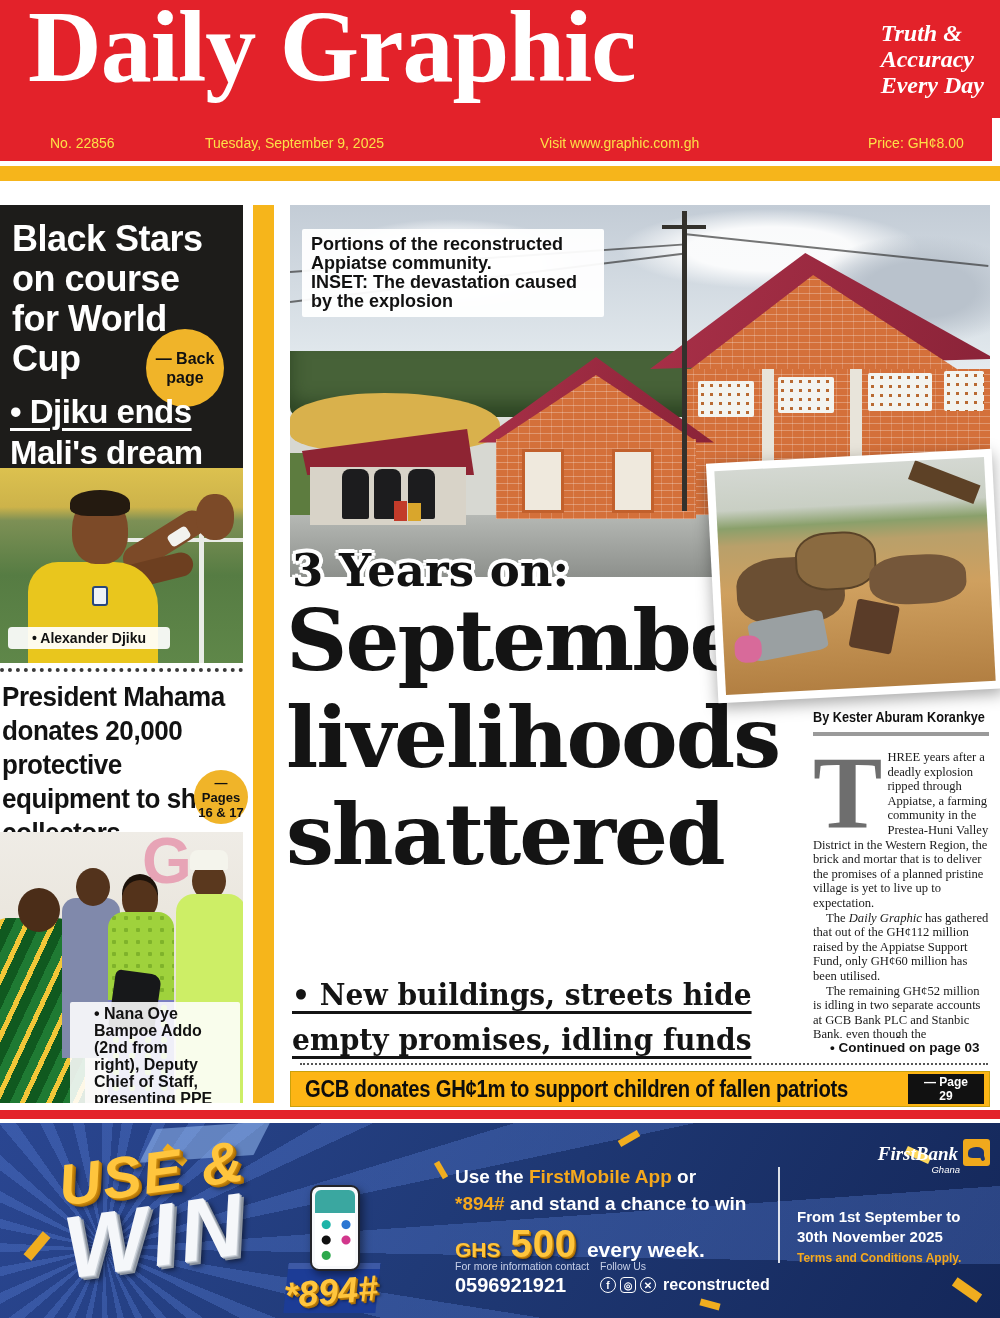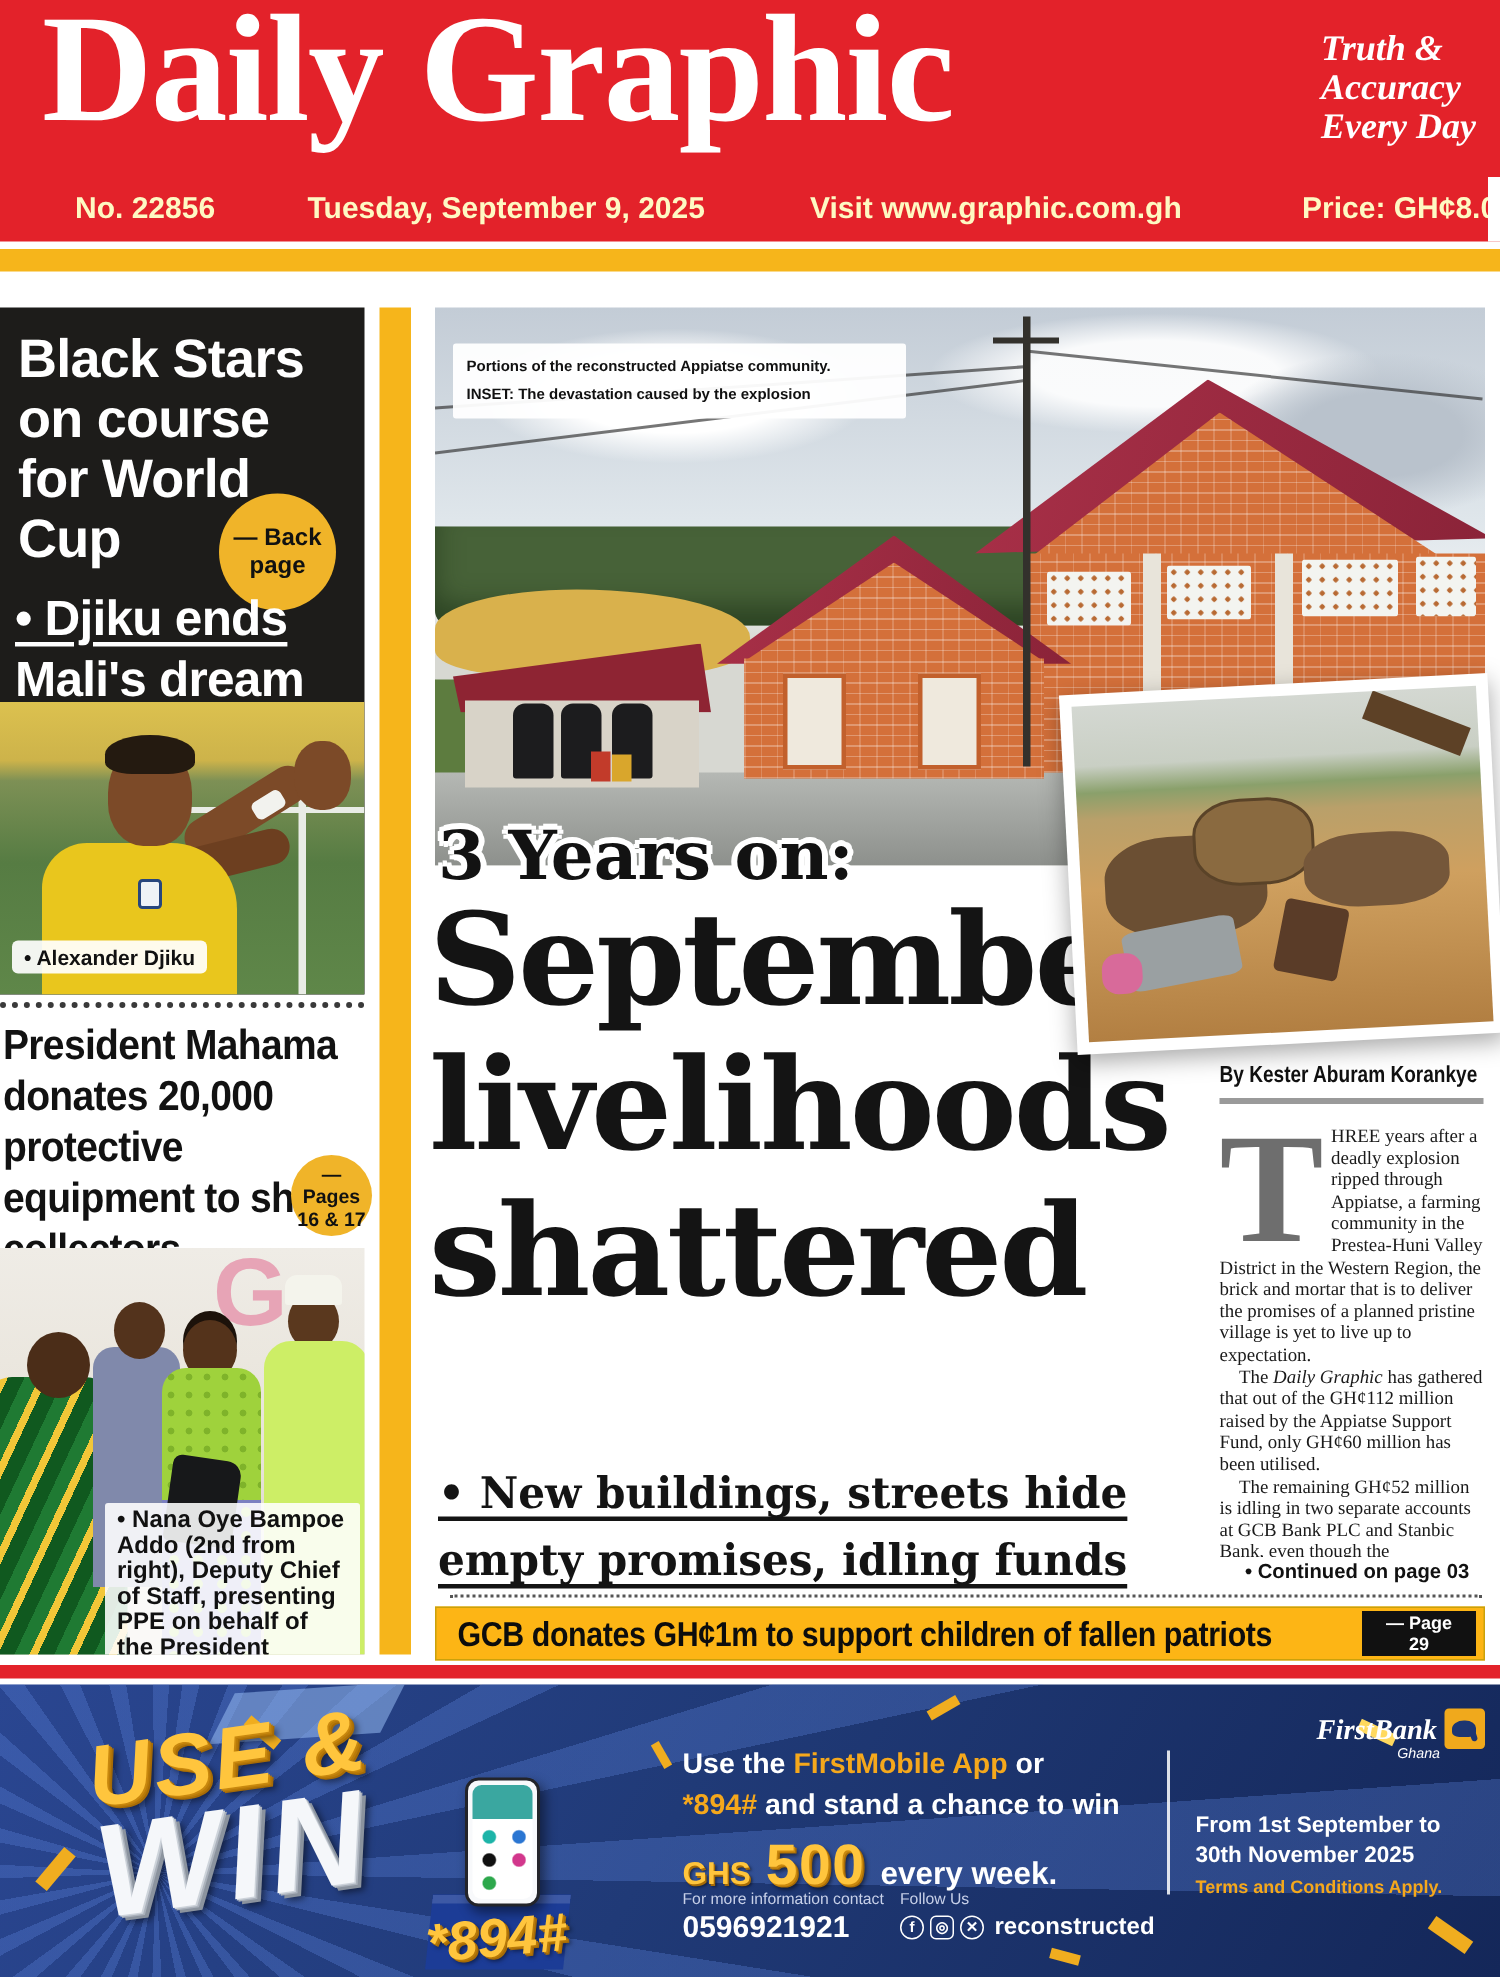--- a/index.html
+++ b/index.html
@@ -3,21 +3,21 @@
 <meta charset="utf-8">
 <style>
   * { margin:0; padding:0; box-sizing:border-box; }
   body { background:#555; font-family:"Liberation Sans", sans-serif; }
   .page { position:relative; width:1000px; height:1318px; background:#fff; margin:0 auto; overflow:hidden; }
 
   
   .masthead { position:absolute; left:0; top:0; width:1000px; height:161px; background:#e3222a; }
   .mast-title { position:absolute; left:28px; top:-12px; color:#fff; font-family:"Liberation Serif", serif; font-weight:bold; font-size:102px; letter-spacing:-1px; white-space:nowrap; }
   .mast-slogan { position:absolute; right:16px; top:20px; color:#fff; font-family:"Liberation Serif", serif; font-weight:bold; font-style:italic; font-size:24px; line-height:26px; text-align:left; }
-  .mast-info { position:absolute; bottom:10px; color:#fef9c3; font-size:20px; font-weight:bold; white-space:nowrap; }
+  .mast-info { position:absolute; bottom:10px; color:#fde047; font-size:14px; font-weight:normal; white-space:nowrap; }
   .mi-no { left:50px; } .mi-date { left:205px; } .mi-web { left:540px;margin-top:16px; } .mi-price { left:868px; }
   .barcode { position:absolute; right:0; top:118px; width:8px; height:43px; background:#fff; }
   .gold-stripe { position:absolute; left:0; top:166px; width:1000px; height:15px; background:#f6b51b; }
 
   
   .story1-box { position:absolute; left:0; top:205px; width:243px; height:458px; background:#1d1c1a; overflow:hidden; }
   .s1-headline { position:absolute; left:12px; top:14px; width:222px; color:#fff; font-weight:bold; font-size:36px; line-height:40px; letter-spacing:-0.5px; }
   .badge { background:#f0b429; border-radius:50%; color:#111; font-weight:bold; display:flex; flex-direction:column; align-items:center; justify-content:center; text-align:center; }
   .s1-badge { position:absolute; left:146px; top:124px; width:78px; height:78px; font-size:16px; line-height:19px; }
   .s2-badge { position:absolute; left:194px; top:770px; width:54px; height:54px; font-size:13px; line-height:15px; z-index:5; }
@@ -29,21 +29,21 @@
   .goal-v { position:absolute; left:82%; top:28%; width:5px; height:72%; background:#e9ece6; }
   .goal-h { position:absolute; left:52%; top:36%; width:48%; height:4px; background:#e9ece6; }
   .dj-torso { position:absolute; left:28px; bottom:-4px; width:130px; height:105px; background:#e9c61d; border-radius:30px 44px 0 0; }
   .dj-head { position:absolute; left:72px; top:28px; width:56px; height:68px; background:#7c4a28; border-radius:48% 48% 42% 42%; }
   .dj-hair { position:absolute; left:70px; top:22px; width:60px; height:26px; background:#241a10; border-radius:50% 50% 30% 30%; }
   .dj-arm1 { position:absolute; left:118px; top:60px; width:92px; height:26px; background:#7c4a28; border-radius:14px; transform:rotate(-32deg); }
   .dj-arm2 { position:absolute; left:108px; top:92px; width:86px; height:24px; background:#6d3f20; border-radius:14px; transform:rotate(-14deg); }
   .dj-hands { position:absolute; left:196px; top:26px; width:38px; height:46px; background:#7c4a28; border-radius:46%; }
   .dj-band { position:absolute; left:168px; top:62px; width:22px; height:13px; background:#f2f2ee; border-radius:4px; transform:rotate(-32deg); }
   .dj-patch { position:absolute; left:92px; top:118px; width:16px; height:20px; background:#eef2f6; border:2px solid #27467d; border-radius:3px; }
-  .photo-cap { position:absolute; background:rgba(255,255,255,.92); color:#111; font-weight:bold; border-radius:4px; padding:3px 8px; font-size:14px; }
+  .photo-cap { position:absolute; background:rgba(255,255,255,.92); color:#111; font-weight:bold; border-radius:4px; padding:3px 24px; font-size:14px; }
   .dj-cap { left:8px; bottom:14px; }
   .dots-left { position:absolute; left:0; top:668px; width:243px; border-top:4px dotted #3a3a3a; }
   .s2-headline { position:absolute; left:2px; top:680px; width:252px; color:#121212; font-weight:bold; font-size:28px; line-height:34px; letter-spacing:-0.5px; transform:scaleX(.93); transform-origin:left top; }
   
   .mahama-photo { position:absolute; left:0; top:832px; width:243px; height:271px; background:linear-gradient(180deg,#efece6 0%,#e7e2d8 55%,#cfc8ba 100%); overflow:hidden; }
   .mh-g { position:absolute; left:142px; top:-8px; color:#e7a4b6; font-weight:bold; font-size:64px; font-family:"Liberation Sans",sans-serif; }
   .mh-p1 { position:absolute; left:-10px; top:86px; width:95px; height:190px; border-radius:18px 30px 0 0;
      background:repeating-linear-gradient(115deg,#1f7a33 0 9px,#f2c738 9px 14px,#10591f 14px 24px); }
   .mh-h1 { position:absolute; left:18px; top:56px; width:42px; height:44px; background:#4b2d18; border-radius:50%; }
   .mh-p2 { position:absolute; left:62px; top:66px; width:58px; height:160px; background:#8089ab; border-radius:14px 14px 0 0; }
@@ -93,21 +93,21 @@
   .tank { position:absolute; width:27px; height:50px; background:#1c1c1e; border-radius:8px 8px 2px 2px; top:264px; }
   .t1 { left:52px; } .t2 { left:84px; } .t3 { left:118px; }
   .crate-r { position:absolute; left:104px; top:296px; width:13px; height:20px; background:#c23b2a; }
   .crate-y { position:absolute; left:118px; top:298px; width:13px; height:18px; background:#d9a62c; }
   .pole { position:absolute; left:392px; top:6px; width:5px; height:300px; background:#33312c; }
   .crossarm { position:absolute; left:372px; top:20px; width:44px; height:4px; background:#33312c; }
   .wire { position:absolute; height:2px; background:rgba(45,45,45,.65); transform-origin:left center; }
   .w1 { left:0; top:66px; width:396px; transform:rotate(-4deg); }
   .w2 { left:0; top:96px; width:396px; transform:rotate(-7deg); }
   .w3 { left:394px; top:28px; width:306px; transform:rotate(6deg); }
-  .mp-cap { left:12px; top:24px; width:302px; font-size:10px; line-height:19px; border-radius:2px; background:rgba(255,255,255,.95); padding:6px 9px; }
+  .mp-cap { left:12px; top:24px; width:302px; font-size:18px; line-height:19px; border-radius:2px; background:rgba(255,255,255,.95); padding:6px 9px; }
 
   
   .inset { position:absolute; left:712px; top:456px; width:286px; height:240px; background:#fff; padding:8px; transform:rotate(-3deg); box-shadow:0 5px 16px rgba(0,0,0,.35); z-index:6; }
   .inset-img { position:relative; width:100%; height:100%; overflow:hidden;
      background:linear-gradient(180deg,#d4d8d2 0%,#c9cfc4 18%,#8aa06b 26%,#b9a06a 34%,#cfa05f 55%,#b27f42 100%); }
   .debris { position:absolute; border-radius:40%; }
   .db1 { left:6%; top:40%; width:40%; height:30%; background:#6b4f33; }
   .db2 { left:28%; top:30%; width:30%; height:26%; background:#8a6a40; border:2px solid #5a4328; }
   .db3 { left:55%; top:42%; width:36%; height:22%; background:#75573a; }
   .db4 { left:10%; top:66%; width:28%; height:18%; background:#9aa0a2; transform:rotate(-8deg); border-radius:12%; }

